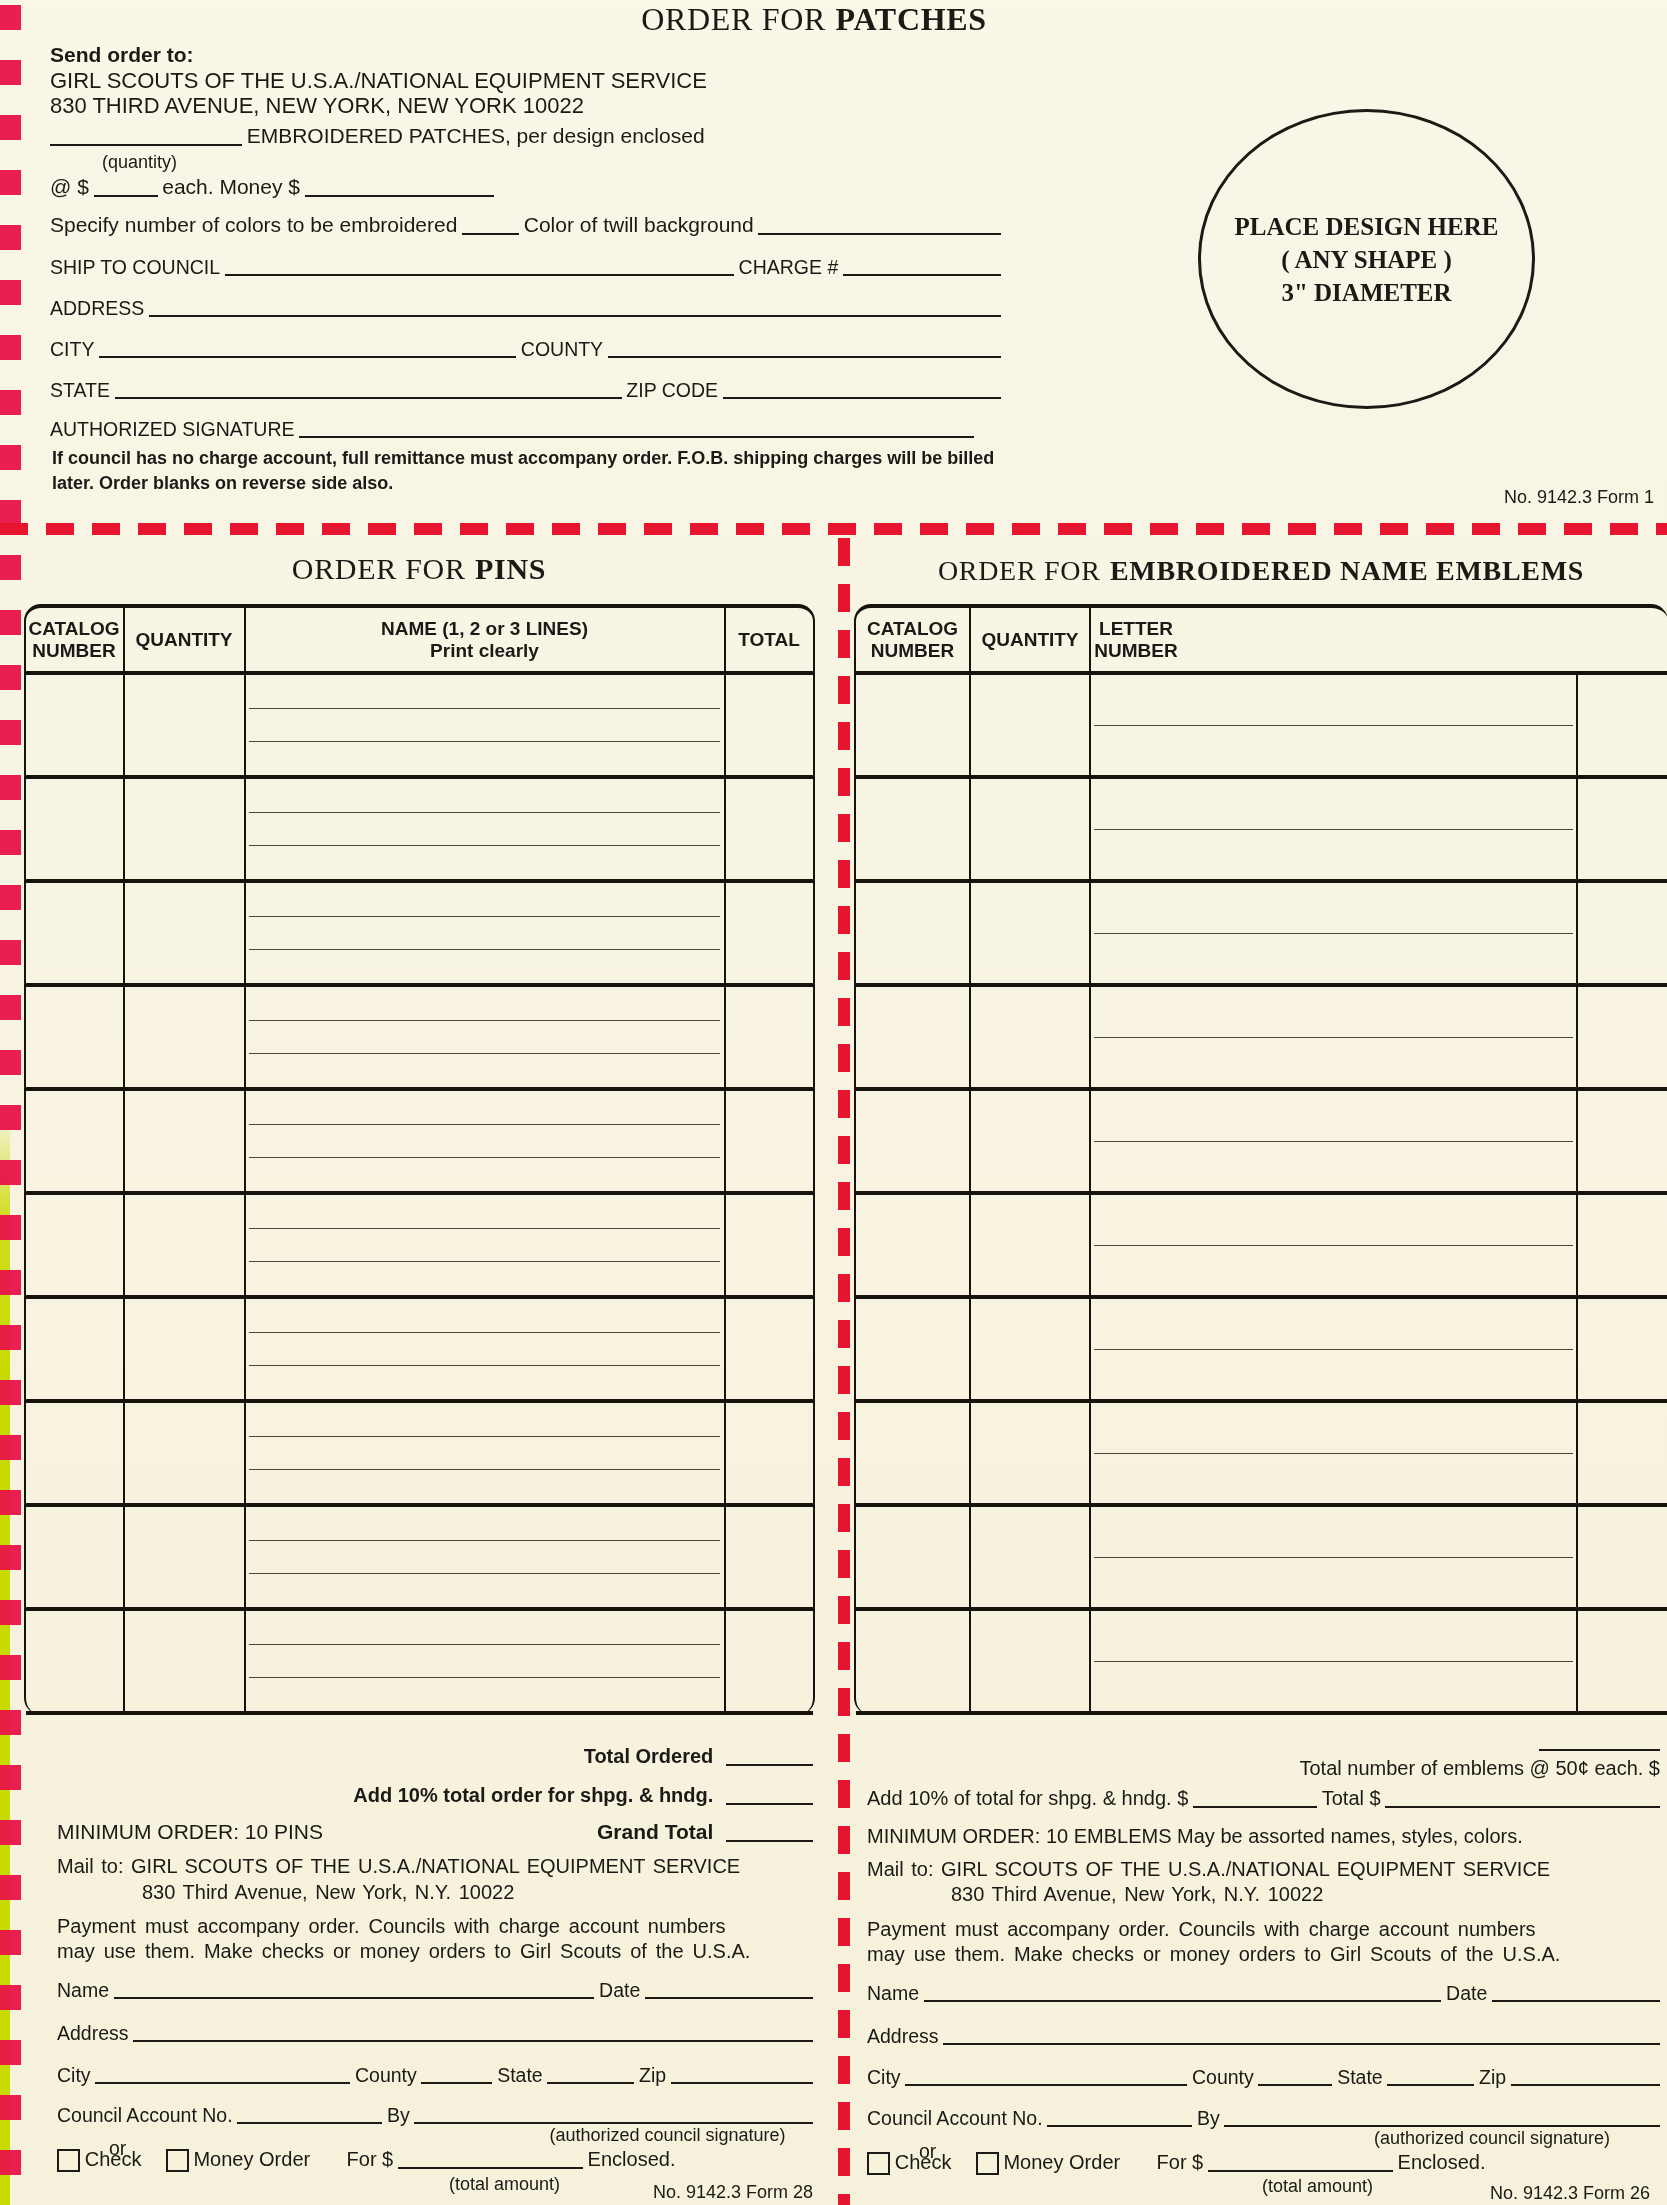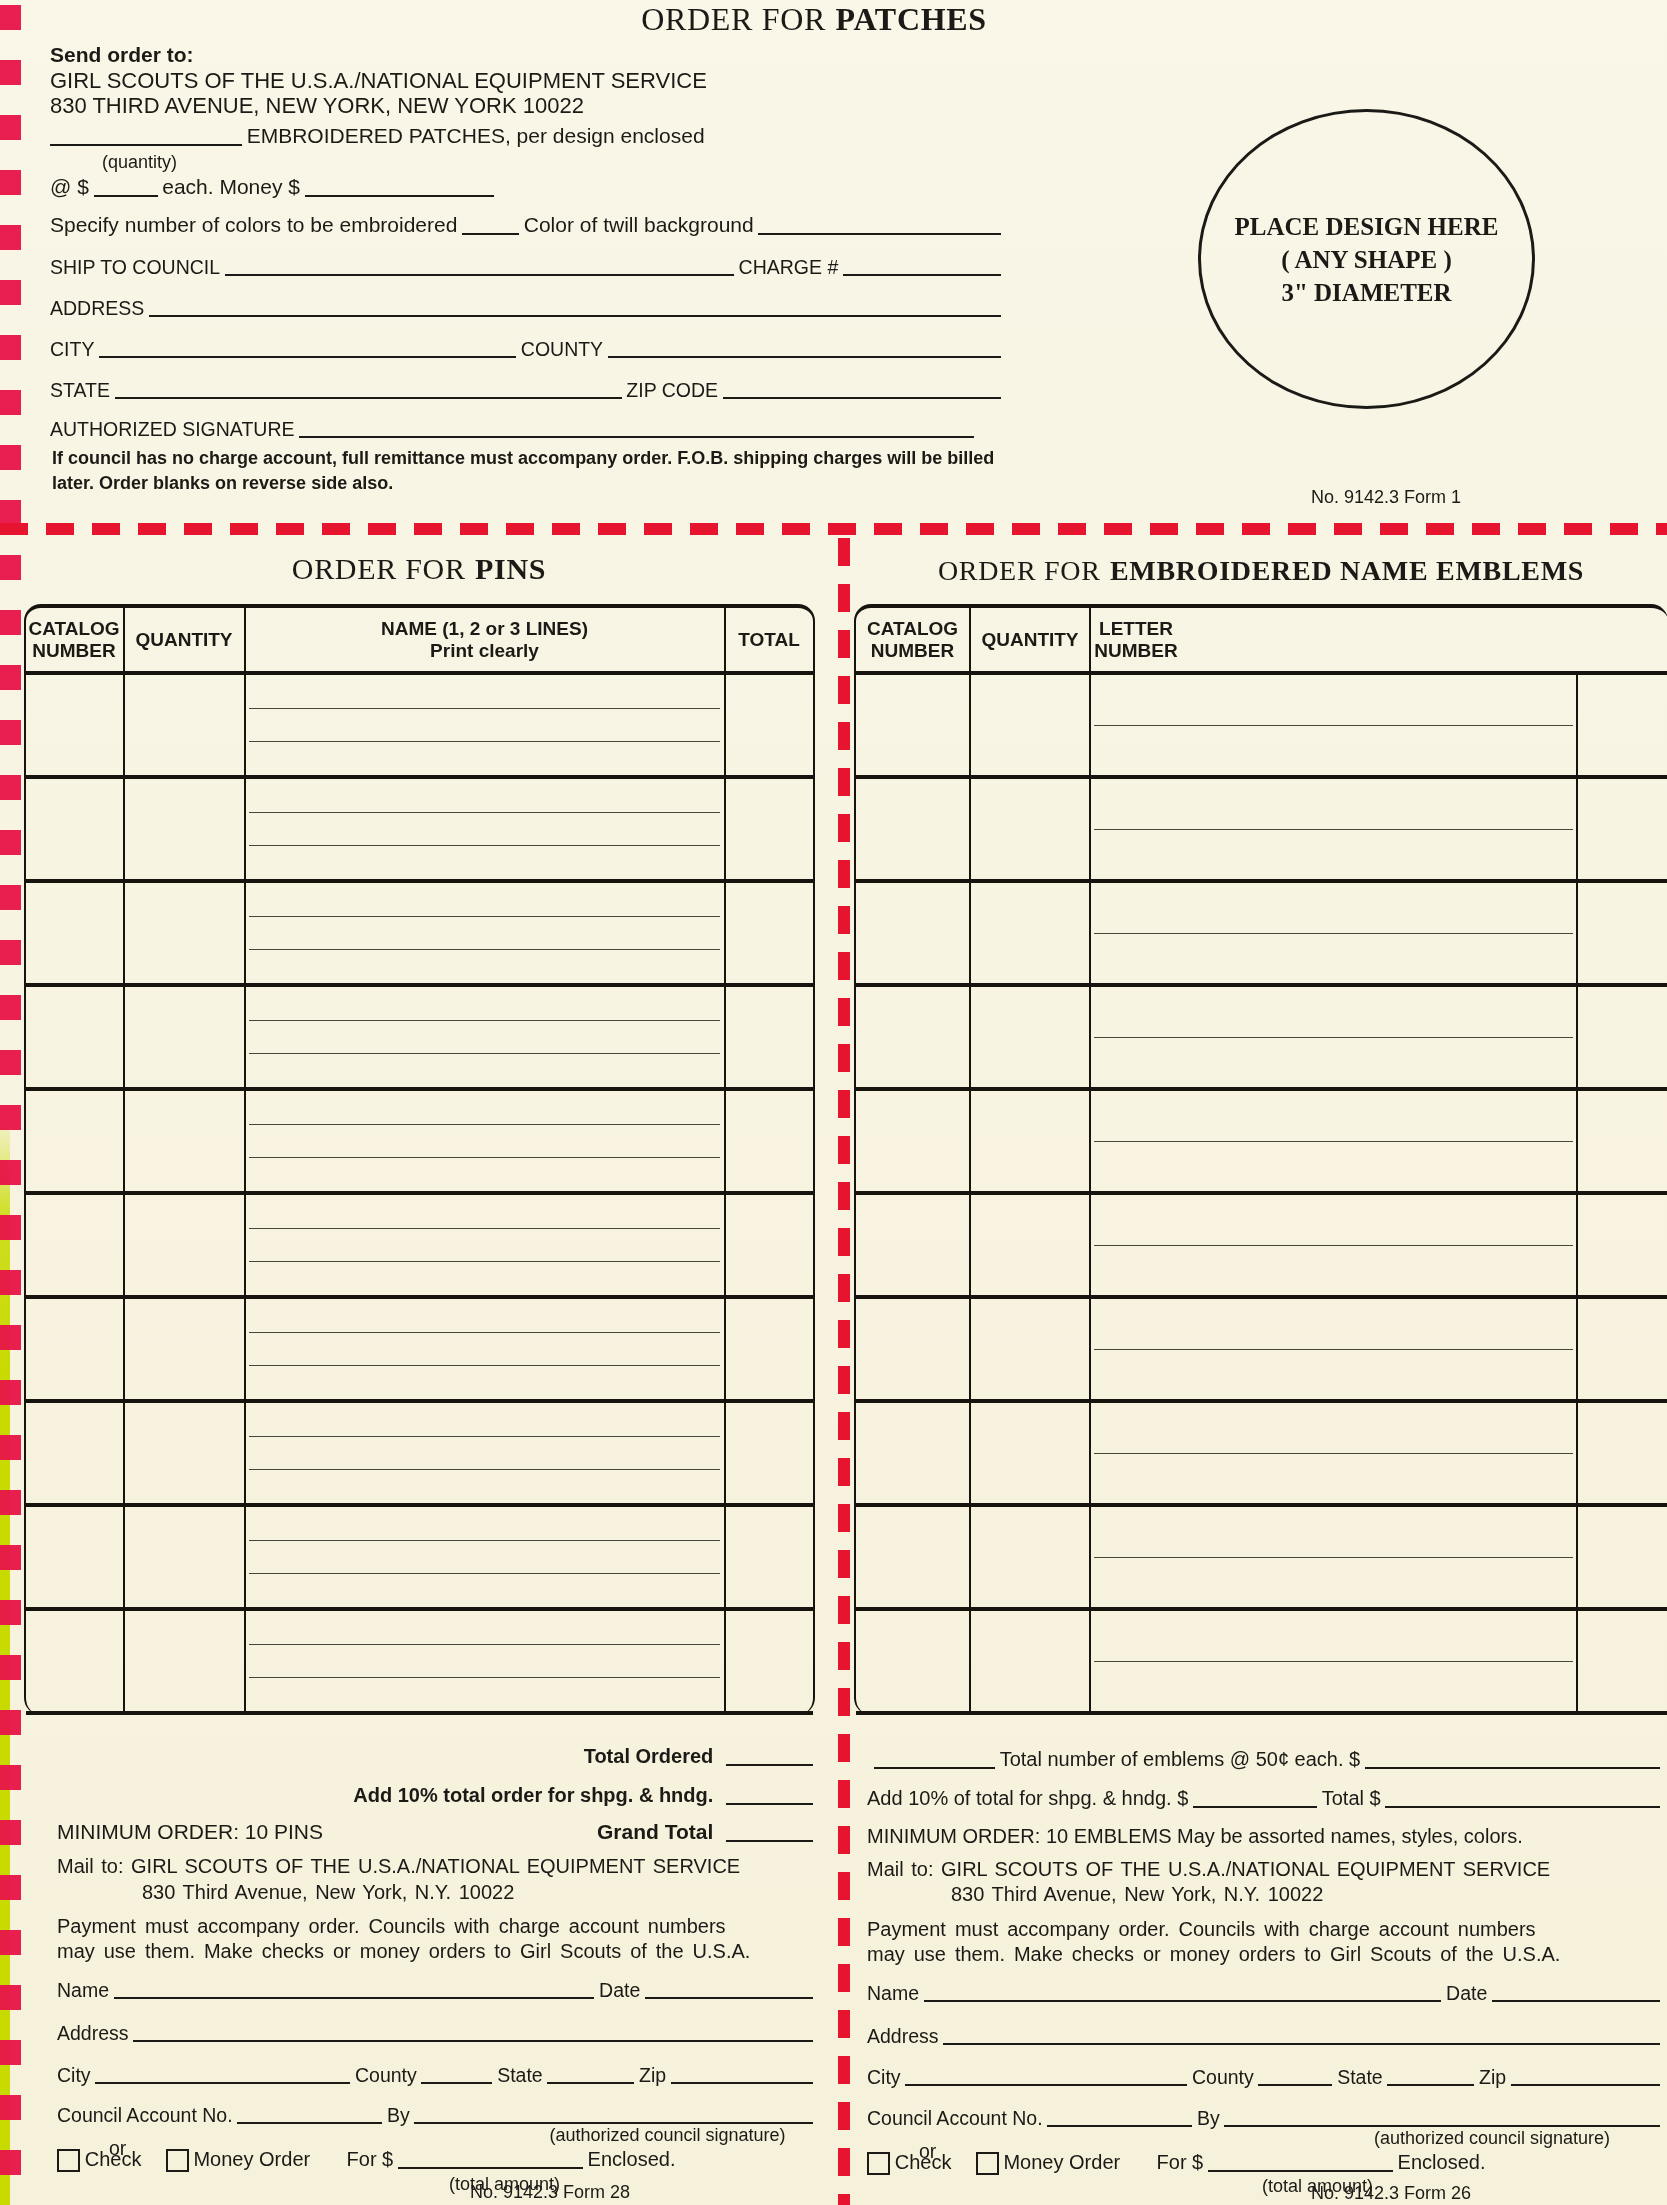--- a/index.html
+++ b/index.html
@@ -22,21 +22,21 @@
   
   .title{position:absolute;margin:0;font-family:"Liberation Serif","DejaVu Serif",serif;font-weight:normal;
     text-align:center;letter-spacing:0.7px;white-space:nowrap;}
   .title b{font-weight:bold;margin-left:9.4px;}
   .fr{position:absolute;display:flex;align-items:flex-end;gap:4.7px;font-size:19.5px;}
   .fr span{white-space:pre;line-height:1.08;}
   .ul{height:2px;background:var(--ink);margin-bottom:2px;}
   .ul.grow{flex:1;}
   .b{font-weight:bold;}
   .cap{position:absolute;font-size:18px;}
-  .formno{position:absolute;font-size:18px;text-align:left;}
+  .formno{position:absolute;font-size:18px;text-align:right;}
   .cb{width:19px;height:19px;border:2.7px solid var(--ink);display:inline-block;margin-bottom:-1.3px;}
   
   .oval{position:absolute;left:1198px;top:109px;width:331px;height:294px;border:3.4px solid var(--ink);
     border-radius:50%;display:flex;flex-direction:column;justify-content:center;align-items:center;
     font-family:"Liberation Serif","DejaVu Serif",serif;font-weight:bold;font-size:25px;line-height:1.32;text-align:center;}
   .fineprint{position:absolute;left:52px;top:446px;width:961px;font-size:18px;font-weight:bold;line-height:1.4;}
   
   .gtable{position:absolute;top:604px;border-top:4px solid var(--line);border-left:2px solid var(--line);box-sizing:border-box;border-radius:17px;}
   .pins-table{left:23.5px;width:791px;border-right:2px solid var(--line);}
   .emb-table{left:854px;width:814px;}
@@ -415,21 +415,21 @@
       <div class="trow">
           <div class="c c1"></div>
           <div class="c c2"></div>
           <div class="c c3">
             <i class="wl" style="top:50%"></i>
           </div>
           <div class="c c4"></div>
         </div>
     </div>
 
-    <div class="fr" style="left:874px;top:1749px;width:786px;font-size:20px;">
+    <div class="fr" style="left:874px;top:1749px;width:786px;font-size:20px;flex-direction:column;">
       <i class="ul" style="width:121px"></i>
       <span>Total number of emblems @ 50¢ each. $</span>
       <i class="ul grow"></i>
     </div>
     <div class="fr" style="left:867px;top:1788px;width:793px;font-size:20px;">
       <span>Add 10% of total for shpg. &amp; hndg. $</span>
       <i class="ul" style="width:124px"></i>
       <span>Total $</span>
       <i class="ul grow"></i>
     </div>

